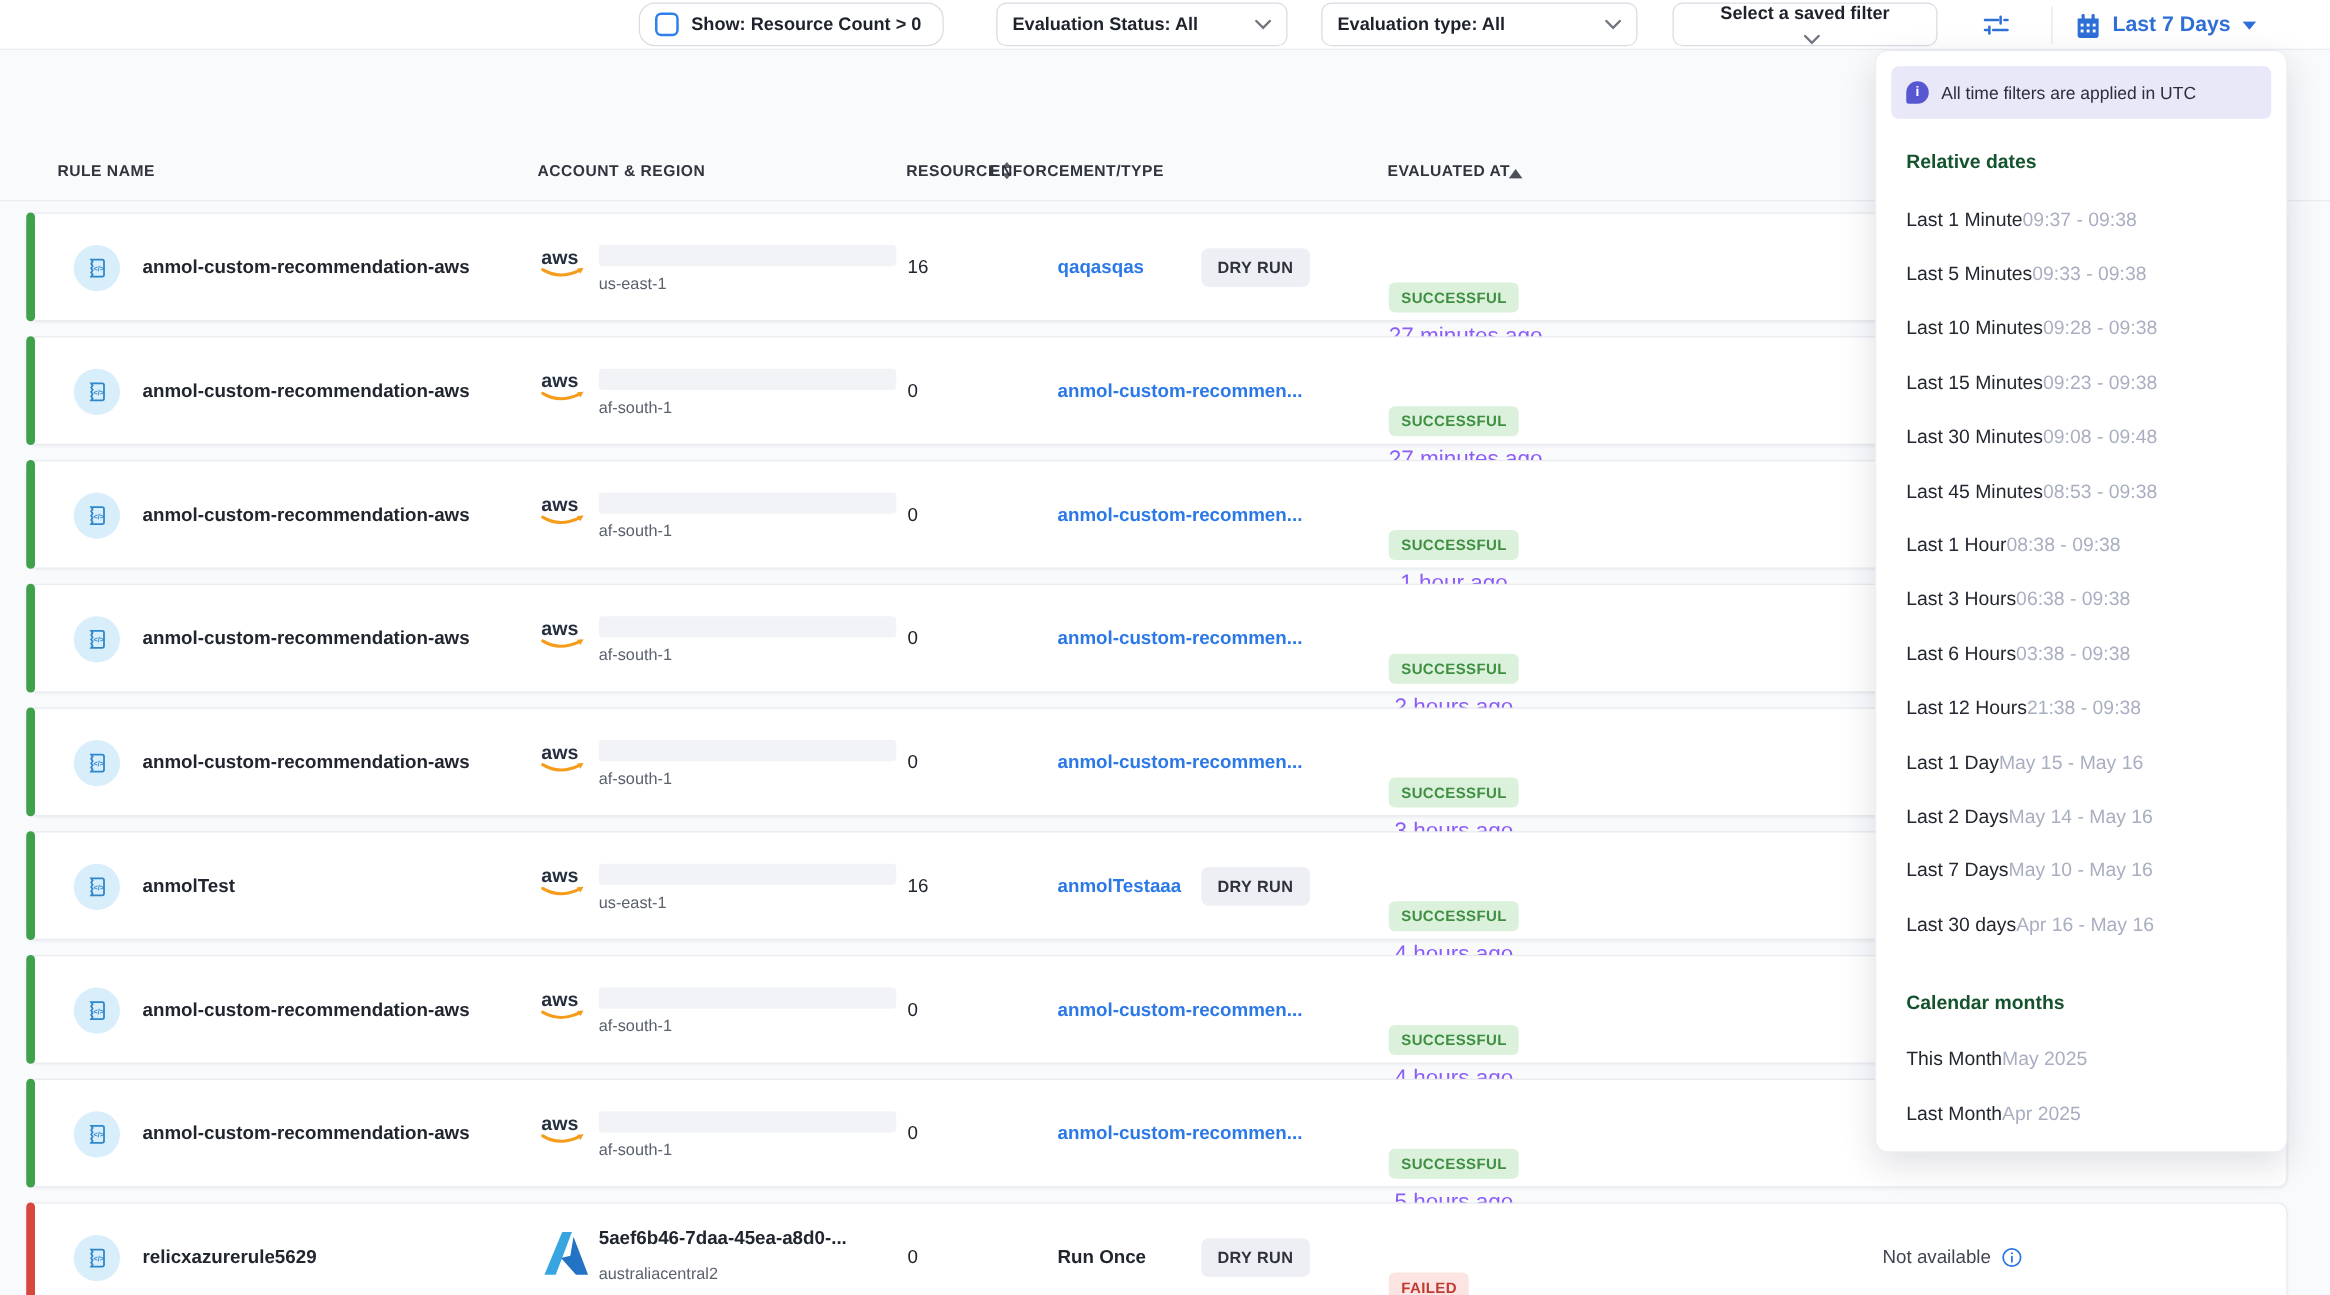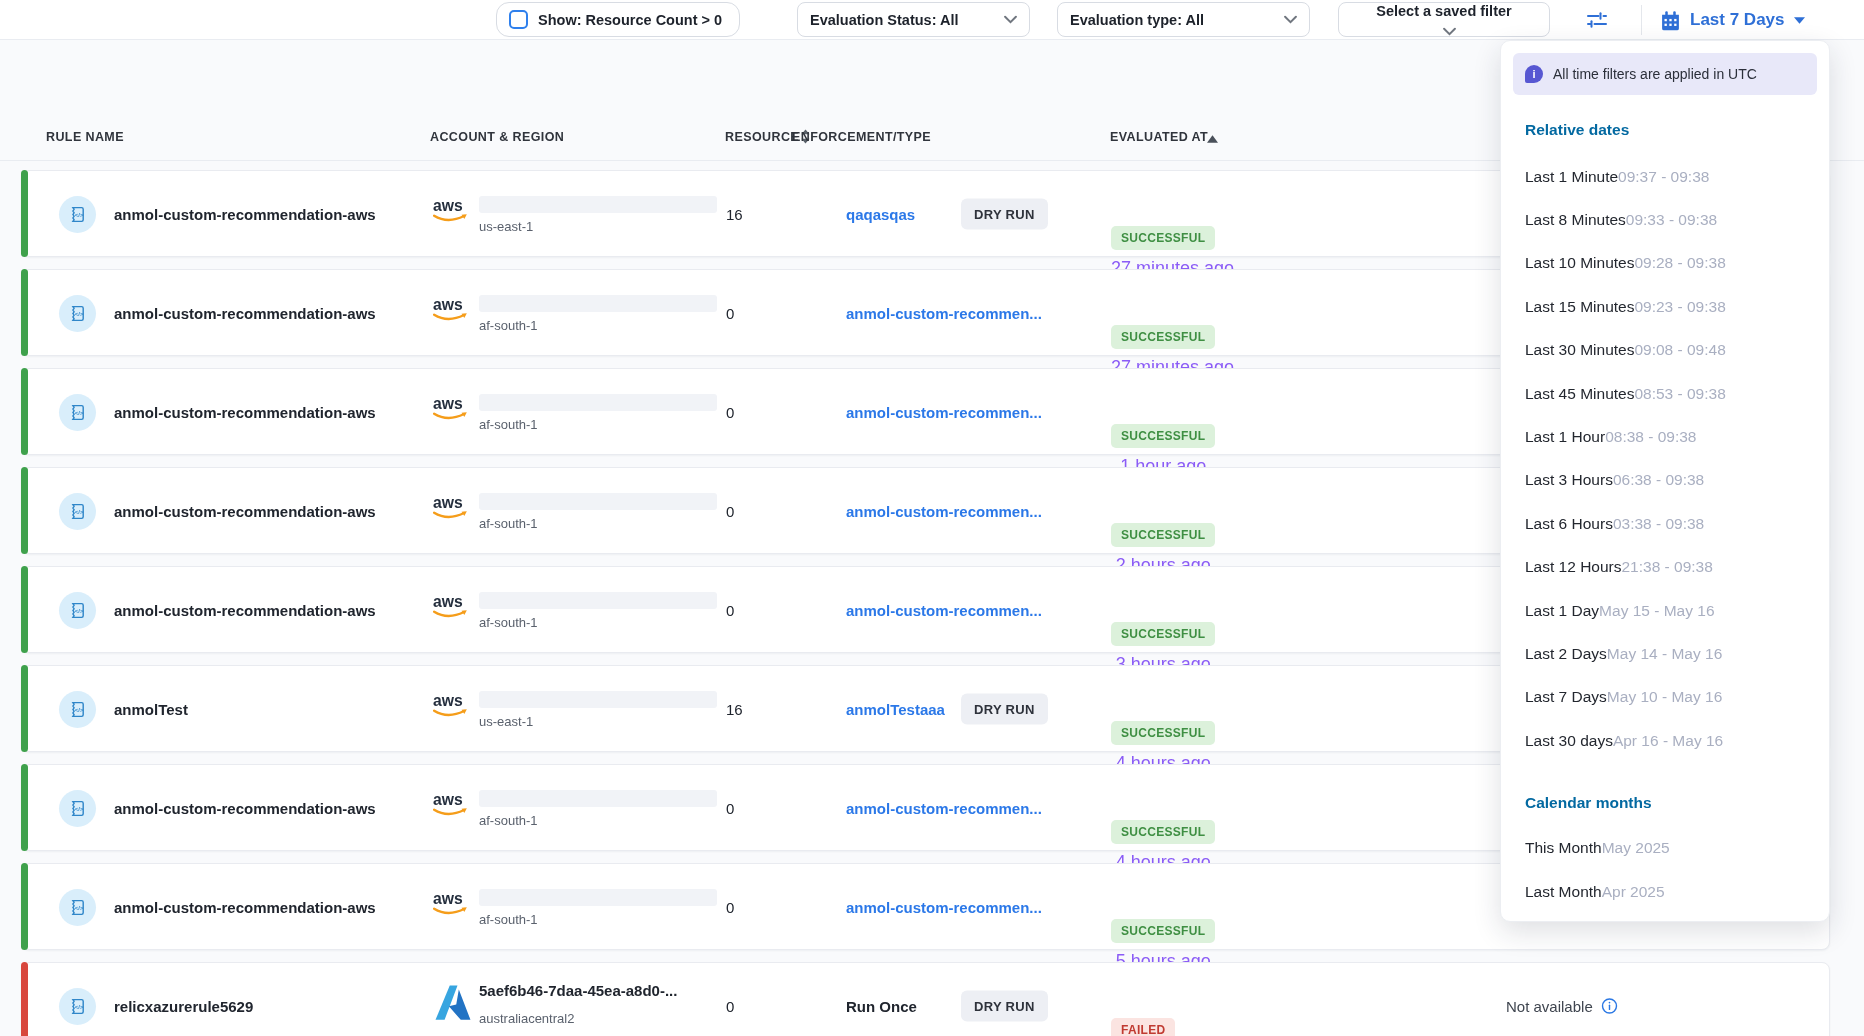--- a/index.html
+++ b/index.html
@@ -8,21 +8,21 @@
     position:relative; overflow:hidden; background:#ffffff;
     font-family:"Liberation Sans", sans-serif; color:#20252e;
   }
   
   .topbar { position:absolute; top:0; left:0; right:0; height:40px; background:#fff; border-bottom:1px solid #e9ecf1; z-index:2; }
   .fbtn {
     position:absolute; top:2px; height:35px; background:#fff;
     border:1px solid #d8dce3; border-radius:8px; display:flex; align-items:center;
     font-size:14.5px; font-weight:700; color:#1d222b; padding:0 12px; cursor:pointer;
   }
-  .btn-show { left:496px; width:244px; gap:10px;border-radius:13px; }
+  .btn-show { left:511px; width:244px; gap:10px;border-radius:13px; }
   .checkbox { width:19px; height:19px; border:2px solid #2f80ed; border-radius:5px; background:#fff; flex:0 0 auto; }
   .sel { justify-content:space-between; }
   #sel-status { left:797px; width:233px; }
   #sel-type   { left:1057px; width:253px; }
   #sel-saved  { left:1338px; width:212px;flex-direction:column; }
   .chev { flex:0 0 auto; margin-left:10px; }
   .sliders-btn { position:absolute; left:1581px; top:5px; width:32px; height:30px; display:flex; align-items:center; justify-content:center; cursor:pointer; }
   .vsep { position:absolute; left:1641px; top:5px; width:1px; height:30px; background:#e4e7ec; }
   .date-btn { position:absolute; left:1660px; top:3px; height:34px; display:flex; align-items:center; gap:9px;
               color:#2e6fd6; font-weight:700; font-size:17px; cursor:pointer; }
@@ -58,21 +58,21 @@
   .evaluated { margin-top:8px; font-size:18px; color:#8b5cf6;text-align:center; }
   .not-available { position:absolute; left:1484px; top:50%; transform:translateY(-50%);
                    display:flex; align-items:center; gap:8px; font-size:15px; color:#3f454f; }
   
   .date-panel { position:absolute; left:1500px; top:40px; width:330px; height:882px; background:#fff;
                 border:1px solid #eceef2; border-radius:10px; box-shadow:0 10px 28px rgba(25,35,60,.14); z-index:10; }
   .notice { margin:12px 12px 0; height:42px; background:#e8e8f9; border-radius:6px; display:flex; align-items:center;
             gap:10px; padding:0 12px; font-size:14px; color:#2b2f3a; }
   .notice-icon { width:18px; height:18px; border-radius:50% 50% 50% 2px; background:#5757d2; color:#fff; font-size:11px;
                  font-weight:700; display:flex; align-items:center; justify-content:center; flex:0 0 auto; }
-  .panel-h { margin:26px 24px 0; font-size:15.5px; font-weight:700; color:#0369a1; }
+  .panel-h { margin:26px 24px 0; font-size:15.5px; font-weight:700; color:#14532d; }
   .panel-h.cal { margin-top:32px; }
   .opt-list { list-style:none; margin-top:16px; }
   .opt-list.cal { margin-top:14px; }
   .opt-list li { height:43.4px; display:flex; align-items:center; justify-content:flex-start;
                  padding:0 24px; cursor:pointer; }
   .opt-label { font-size:15.5px; color:#23272f; }
   .opt-range { font-size:15.5px; color:#a9afc1; }
 </style>
 </head>
 <body>
@@ -402,21 +402,21 @@
     <span class="notice-icon">i</span>
     <span>All time filters are applied in UTC</span>
   </div>
   <div class="panel-h">Relative dates</div>
   <ul class="opt-list" id="relative-options">
       <li>
     <span class="opt-label">Last 1 Minute</span>
     <span class="opt-range">09:37 - 09:38</span>
   </li>
       <li>
-    <span class="opt-label">Last 8 Minutes</span>
+    <span class="opt-label">Last 5 Minutes</span>
     <span class="opt-range">09:33 - 09:38</span>
   </li>
       <li>
     <span class="opt-label">Last 10 Minutes</span>
     <span class="opt-range">09:28 - 09:38</span>
   </li>
       <li>
     <span class="opt-label">Last 15 Minutes</span>
     <span class="opt-range">09:23 - 09:38</span>
   </li>

